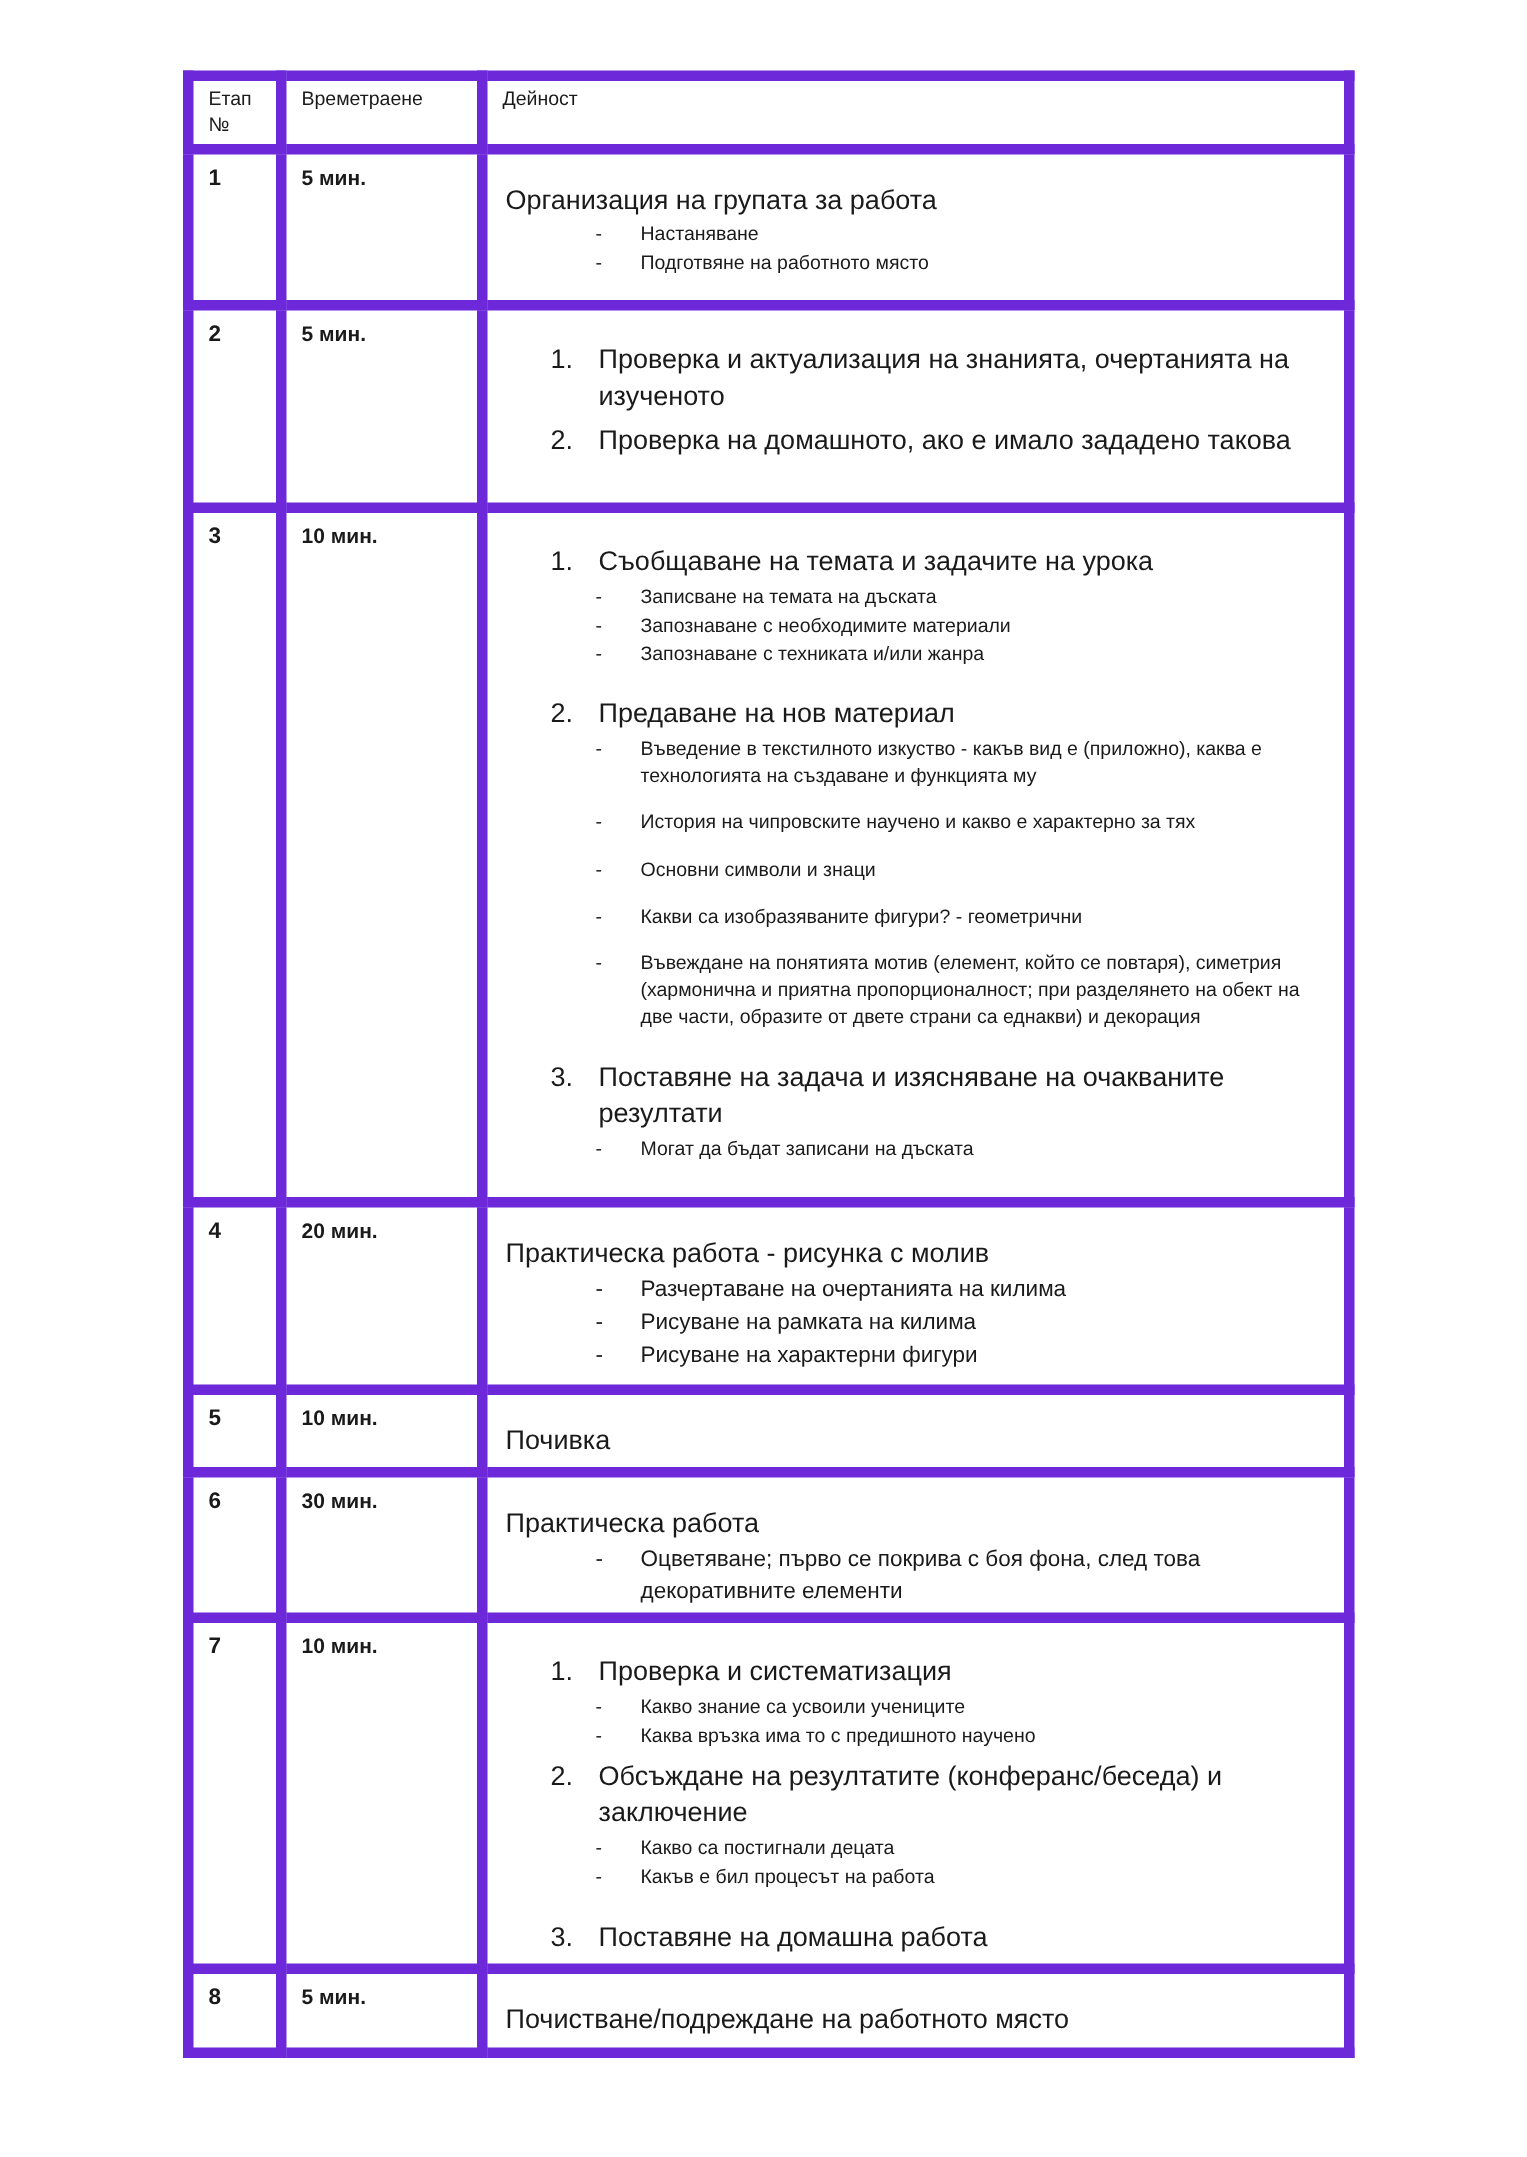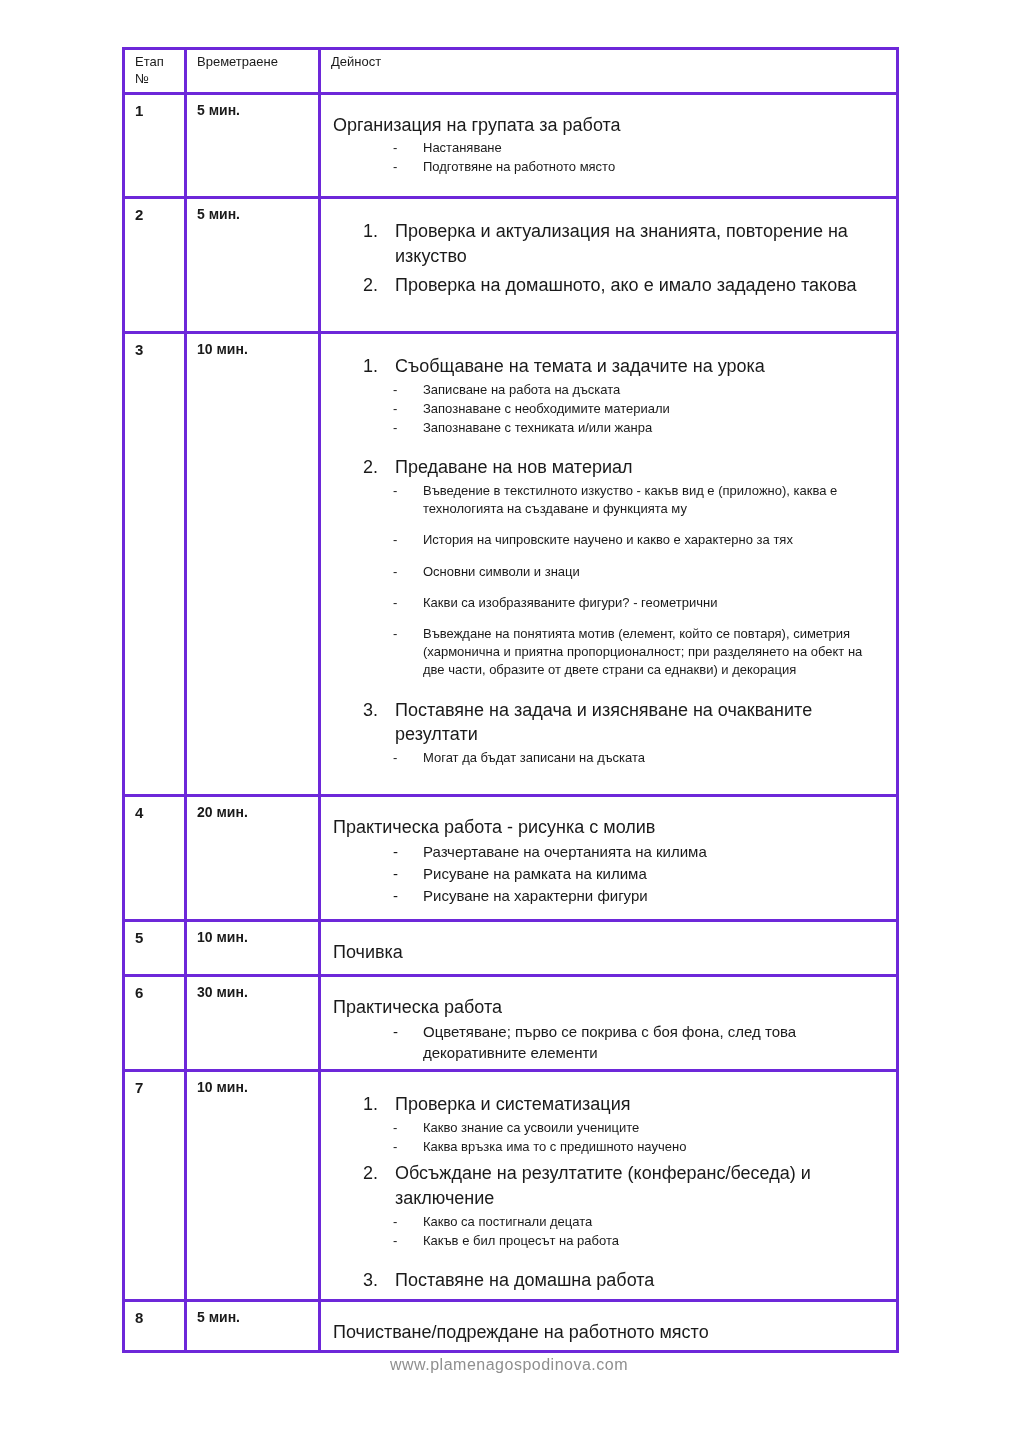--- a/index.html
+++ b/index.html
@@ -18,21 +18,21 @@
   }
   table.doc-table {
     position: absolute;
     left: 122px;
     top: 47px;
     width: 774px;
     border-collapse: collapse;
     table-layout: fixed;
   }
   .doc-table th, .doc-table td {
-    border: 3px solid #6d28d9;
+    border: 7px solid #6d28d9;
     vertical-align: top;
     padding: 4px 10px;
   }
   
   .doc-table thead tr { height: 40px; }
   .doc-table th {
     font-weight: normal;
     font-size: 13px;
     text-align: left;
     line-height: 1.3;
@@ -132,39 +132,39 @@
               <span class="t">Подготвяне на работното място</span>
             </div>
           </td>
         </tr>
         <tr>
           <td class="c-stage">2</td>
           <td class="c-dur">5 мин.</td>
           <td class="c-act">
             <div class="bn">
               <span class="n">1.</span>
-              <span class="t">Проверка и актуализация на знанията, повторение на изкуство</span>
+              <span class="t">Проверка и актуализация на знанията, очертанията на изученото</span>
             </div>
             <div class="bn">
               <span class="n">2.</span>
               <span class="t">Проверка на домашното, ако е имало зададено такова</span>
             </div>
           </td>
         </tr>
         <tr>
           <td class="c-stage">3</td>
           <td class="c-dur">10 мин.</td>
           <td class="c-act">
             <div class="bn">
               <span class="n">1.</span>
               <span class="t">Съобщаване на темата и задачите на урока</span>
             </div>
             <div class="bb sm">
               <span class="d">-</span>
-              <span class="t">Записване на работа на дъската</span>
+              <span class="t">Записване на темата на дъската</span>
             </div>
             <div class="bb sm">
               <span class="d">-</span>
               <span class="t">Запознаване с необходимите материали</span>
             </div>
             <div class="bb sm">
               <span class="d">-</span>
               <span class="t">Запознаване с техниката и/или жанра</span>
             </div>
             <div class="bn gap">
@@ -275,14 +275,13 @@
         <tr>
           <td class="c-stage">8</td>
           <td class="c-dur">5 мин.</td>
           <td class="c-act">
             <div class="bh">Почистване/подреждане на работното място</div>
           </td>
         </tr>
       </tbody>
   </table>
 
-  <div class="footer">www.plamenagospodinova.com</div>
 </div>
 
 </body></html>

